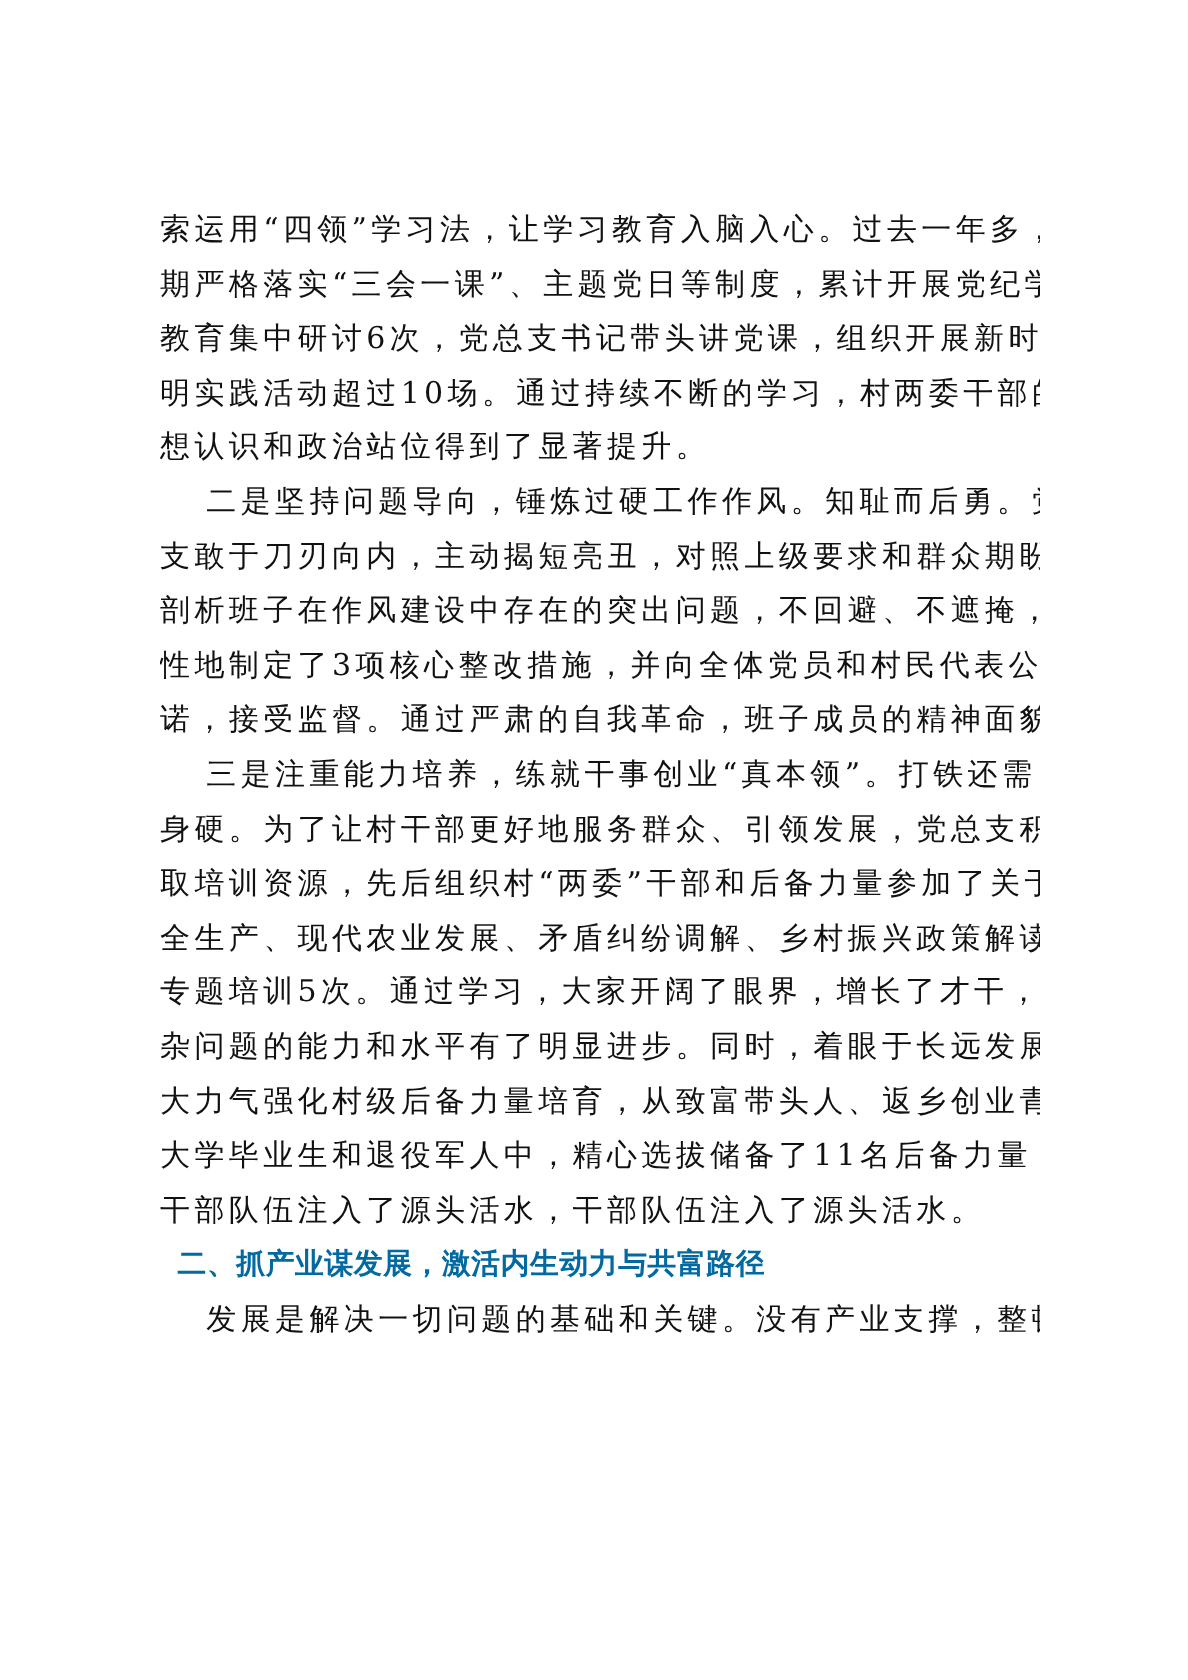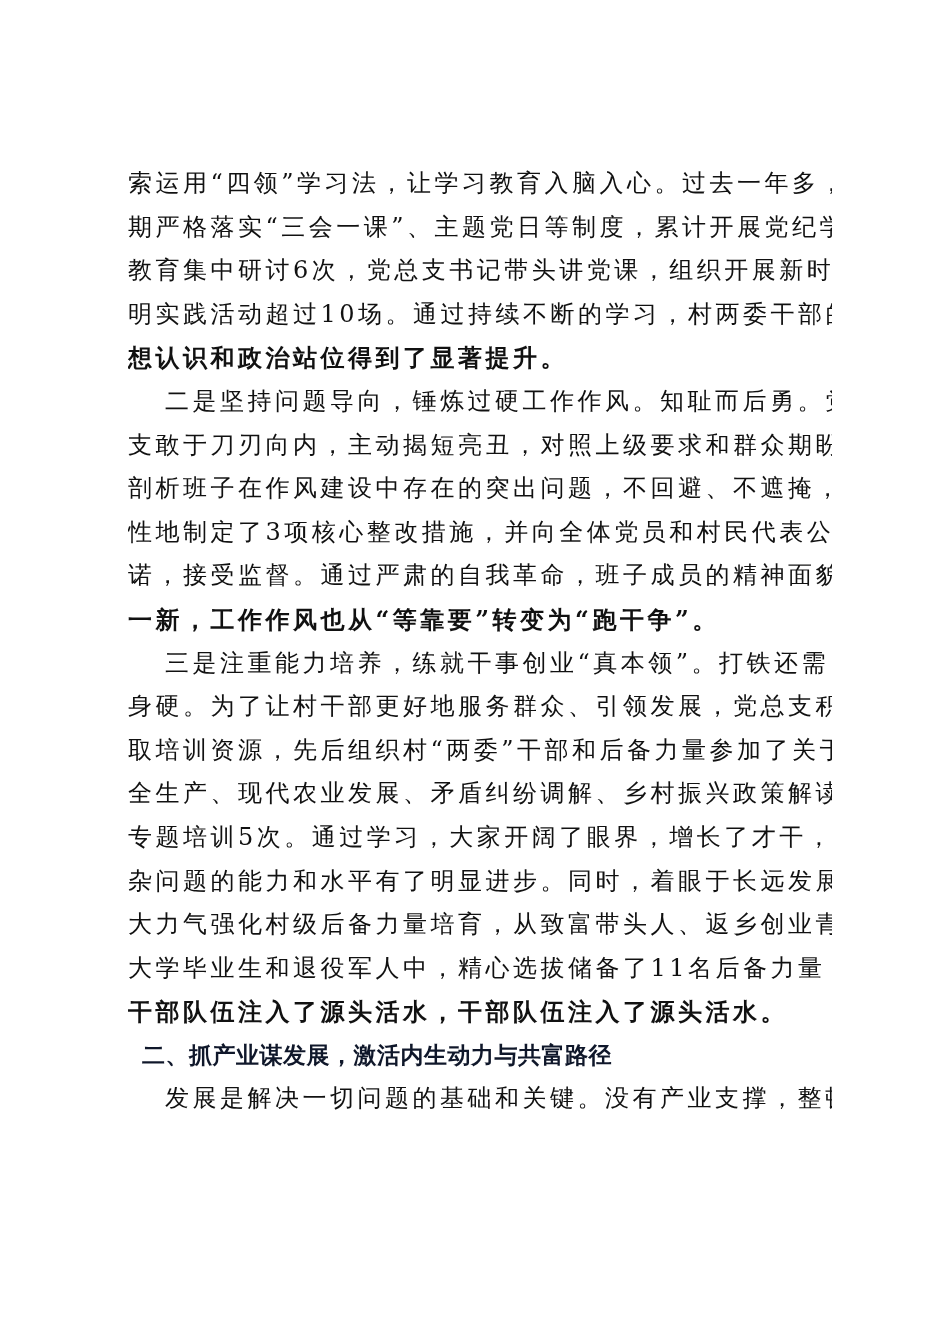--- a/index.html
+++ b/index.html
@@ -26,32 +26,31 @@
     line-height: 43.6px;
     font-size: 24px;
     white-space: nowrap;
     letter-spacing: 3.5px;
     text-align: justify;
     text-align-last: justify;
     overflow: hidden;
   }
   .line.last {
     text-align-last: left;
-    font-weight: bold;
   }
   .line.indent {
     padding-left: 37px;
   }
   .heading {
     height: 43.6px;
     line-height: 43.6px;
     font-family: "DejaVu Sans", "Liberation Sans", sans-serif;
     font-size: 23px;
     font-weight: bold;
-    color: #0f172a;
+    color: #0369a1;
     padding-left: 14px;
     letter-spacing: 0.5px;
     white-space: nowrap;
   }
   .para { margin: 0; }
 </style>
 </head>
 <body>
 
 <div class="page">
@@ -63,21 +62,20 @@
     <div class="line">明实践活动超过10场。通过持续不断的学习，村两委干部的思</div>
     <div class="line last">想认识和政治站位得到了显著提升。</div>
   </div>
 
   <div class="para">
     <div class="line indent">二是坚持问题导向，锤炼过硬工作作风。知耻而后勇。党总</div>
     <div class="line">支敢于刀刃向内，主动揭短亮丑，对照上级要求和群众期盼，深入</div>
     <div class="line">剖析班子在作风建设中存在的突出问题，不回避、不遮掩，针对</div>
     <div class="line">性地制定了3项核心整改措施，并向全体党员和村民代表公开承</div>
     <div class="line">诺，接受监督。通过严肃的自我革命，班子成员的精神面貌焕然</div>
-    <div class="line last">一新，工作作风也从“等靠要”转变为“跑干争”。</div>
   </div>
 
   <div class="para">
     <div class="line indent">三是注重能力培养，练就干事创业“真本领”。打铁还需自</div>
     <div class="line">身硬。为了让村干部更好地服务群众、引领发展，党总支积极争</div>
     <div class="line">取培训资源，先后组织村“两委”干部和后备力量参加了关于安</div>
     <div class="line">全生产、现代农业发展、矛盾纠纷调解、乡村振兴政策解读等</div>
     <div class="line">专题培训5次。通过学习，大家开阔了眼界，增长了才干，处理复</div>
     <div class="line">杂问题的能力和水平有了明显进步。同时，着眼于长远发展，下</div>
     <div class="line">大力气强化村级后备力量培育，从致富带头人、返乡创业青年、</div>

